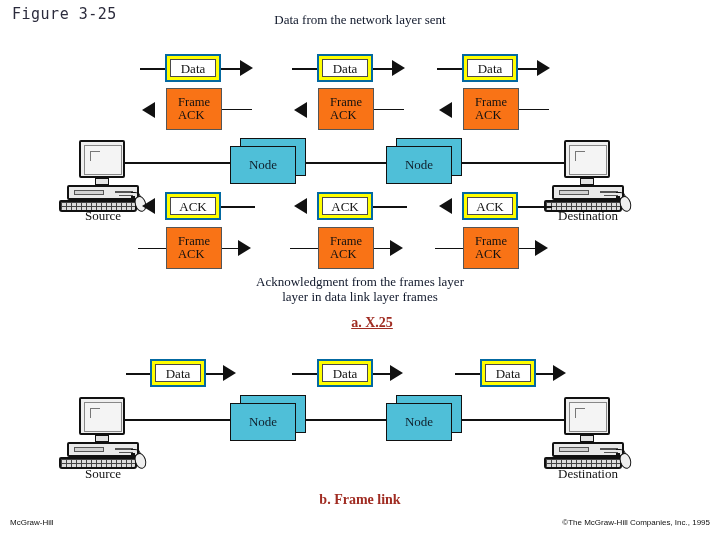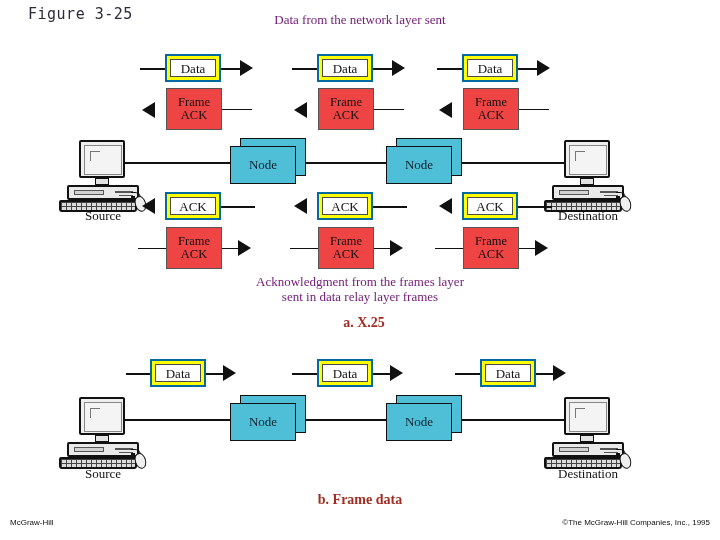--- a/index.html
+++ b/index.html
@@ -23,31 +23,30 @@
 
   
   #figure-title {
     position: absolute;
     left: 12px; top: 5px;
     font-family: "DejaVu Sans Mono", "Liberation Mono", monospace;
     font-size: 15px;
     letter-spacing: 0.5px;
     color: #2b2b3c;
     white-space: nowrap;
-    margin-left: 16px;
   }
 
   
   .caption {
     position: absolute;
     text-align: center;
     font-family: "Liberation Serif", "DejaVu Serif", serif;
     font-size: 13px;
     line-height: 15px;
-    color: #701a75;
+    color: #0f172a;
     white-space: nowrap;
   }
   .part-label {
     position: absolute;
     text-align: center;
     font-family: "Liberation Serif", "DejaVu Serif", serif;
     font-weight: bold;
     font-size: 14px;
     color: #a02c22;
     white-space: nowrap;
@@ -96,26 +95,26 @@
     border: 1.5px solid #4a4a4a;
     display: flex;
     align-items: center;
     justify-content: center;
     font-family: "Liberation Serif", "DejaVu Serif", serif;
     font-size: 13px;
     color: #111;
     line-height: 13px;
   }
   .pktbox.white {
-    background: #ef4444;
+    background: #f97316;
     border: 1.7px solid #555;
     font-family: "Liberation Serif", "DejaVu Serif", serif;
     font-size: 12.5px;
     line-height: 13px;
-    text-align: center;
+    text-align: left;
     color: #111;
   }
 
   
   .arrow {
     position: absolute;
     width: 0; height: 0;
   }
   .arrow.right {
     border-top: 8px solid transparent;
@@ -453,24 +452,24 @@
           <div>Frame</div>
           <div>ACK</div>
         </div>
       </div>
       <div class="hline thin" style="left:519px; top:248px; width:18px;"></div>
       <div class="arrow right" style="left:535px; top:240px;"></div>
     </div>
 
     <div class="caption" style="left:220px; top:274px; width:280px;">
       <div>Acknowledgment from the frames layer</div>
-      <div>sent in data relay layer frames</div>
-    </div>
-
-    <div class="part-label" style="left:304px; top:315px; width:120px;">a. X.25</div>
+      <div>layer in data link layer frames</div>
+    </div>
+
+    <div class="part-label" style="left:312px; top:315px; width:120px;text-decoration:underline;">a. X.25</div>
   </div>
 
   <div class="abs" style="left:0;top:0;width:720px;height:510px;">
 
     <div class="abs" style="left:0;top:0;width:720px;height:40px;">
       <div class="hline" style="left:126px; top:373px; width:26px;"></div>
       <div class="pktbox yellow" style="left:150px; top:359px; width:56px; height:28px;">
         <div class="inner">Data</div>
       </div>
       <div class="hline" style="left:206px; top:373px; width:20px;"></div>
@@ -546,19 +545,19 @@
         </div>
         <div class="keyboard">
             <div class="keys"></div>
           </div>
         <div class="mousecord"></div>
         <div class="mouse"></div>
       </div>
       <div class="endpoint-label" style="left:528px; top:466px;">Destination</div>
     </div>
 
-    <div class="part-label" style="left:290px; top:492px; width:140px;">b. Frame data</div>
+    <div class="part-label" style="left:290px; top:492px; width:140px;">b. Frame link</div>
   </div>
 
   <div class="footer-text" id="footer-left">McGraw-Hill</div>
   <div class="footer-text" id="footer-right">©The McGraw-Hill Companies, Inc., 1995</div>
 
 </div>
 
 </body></html>

